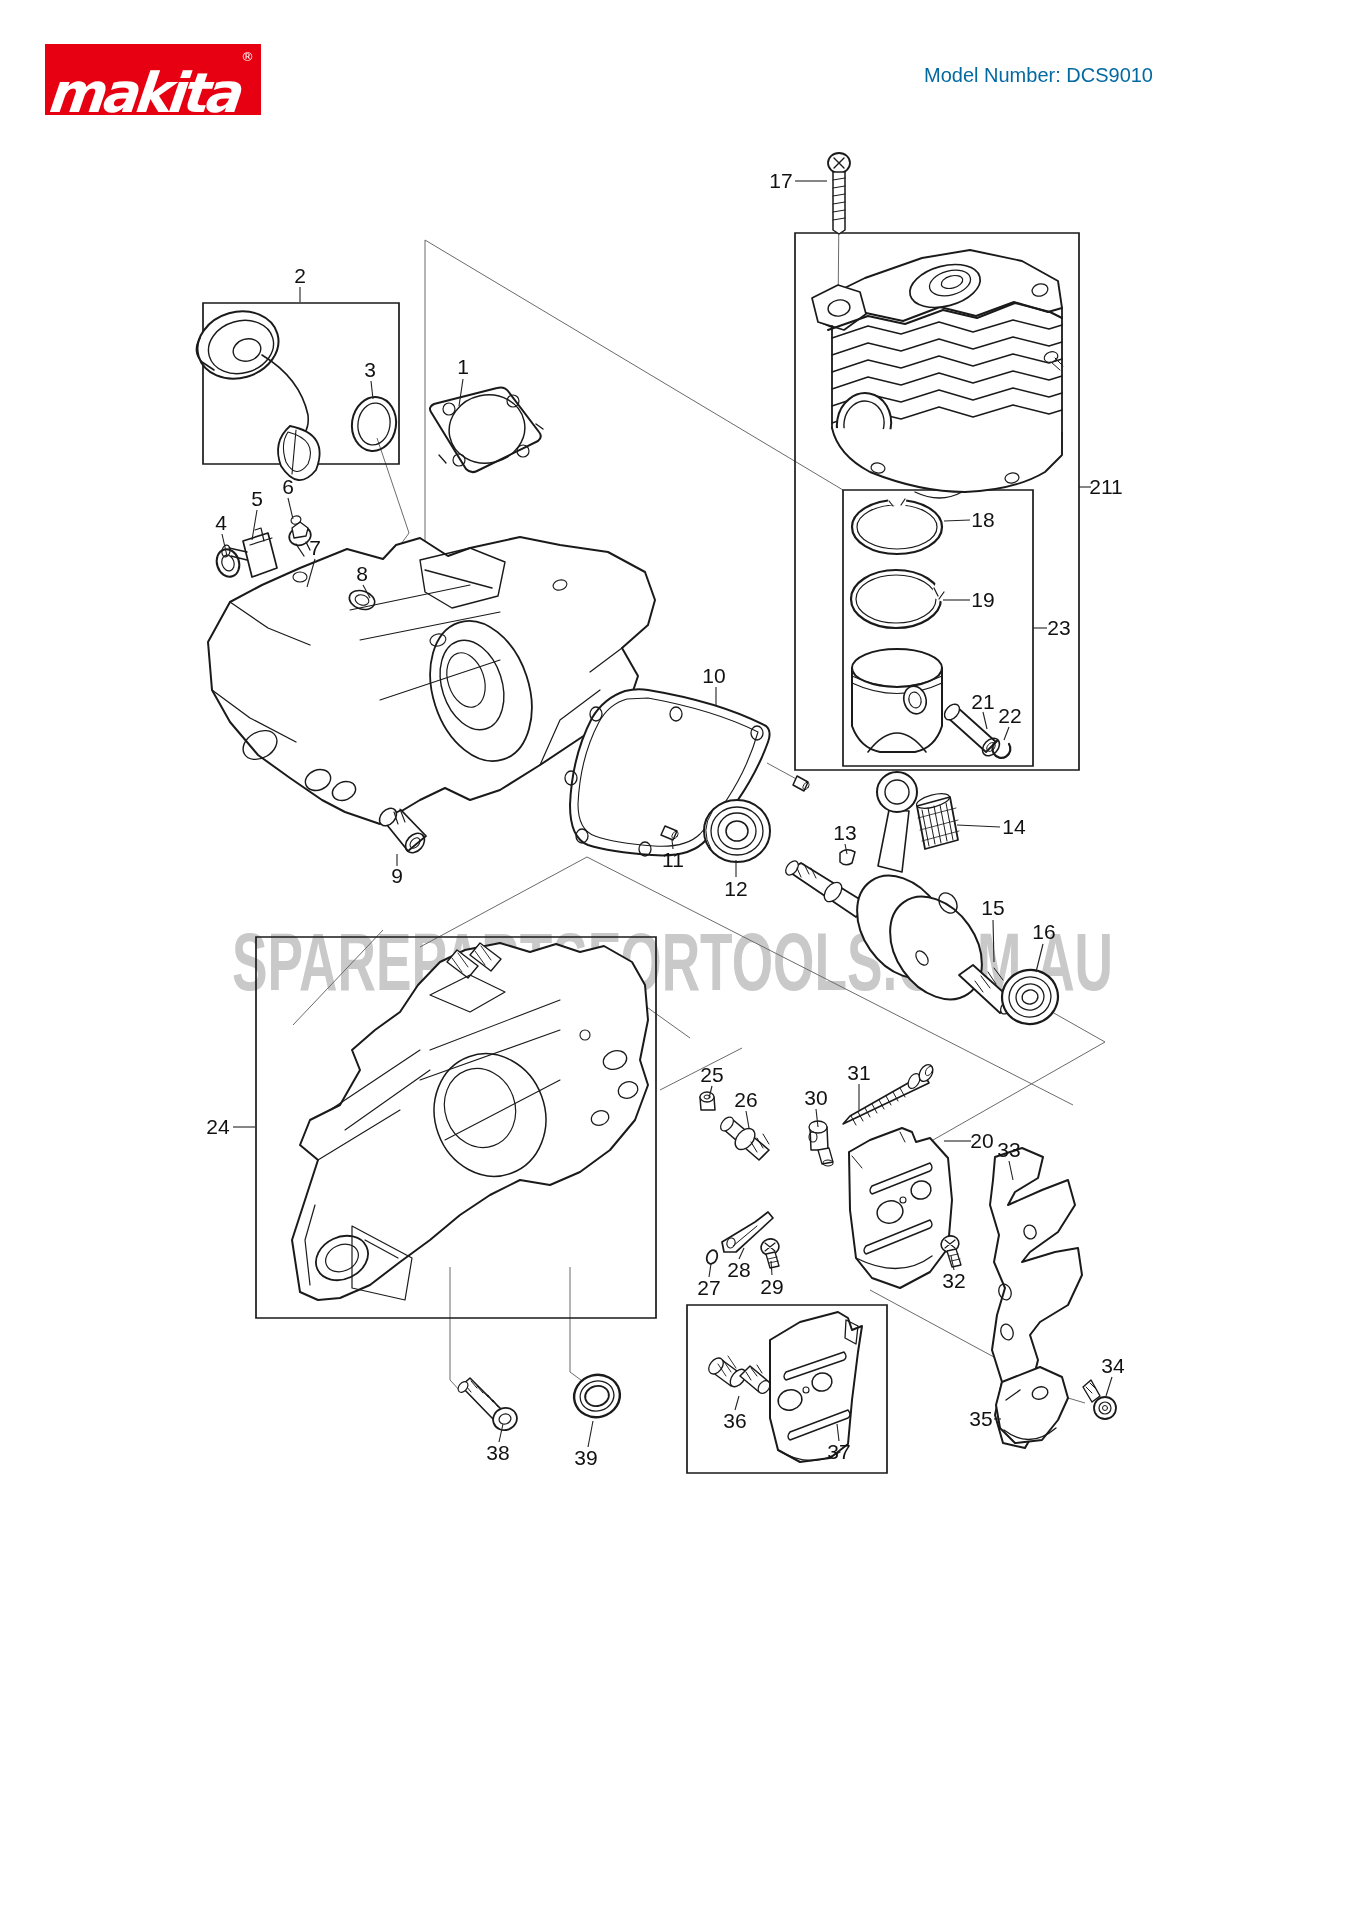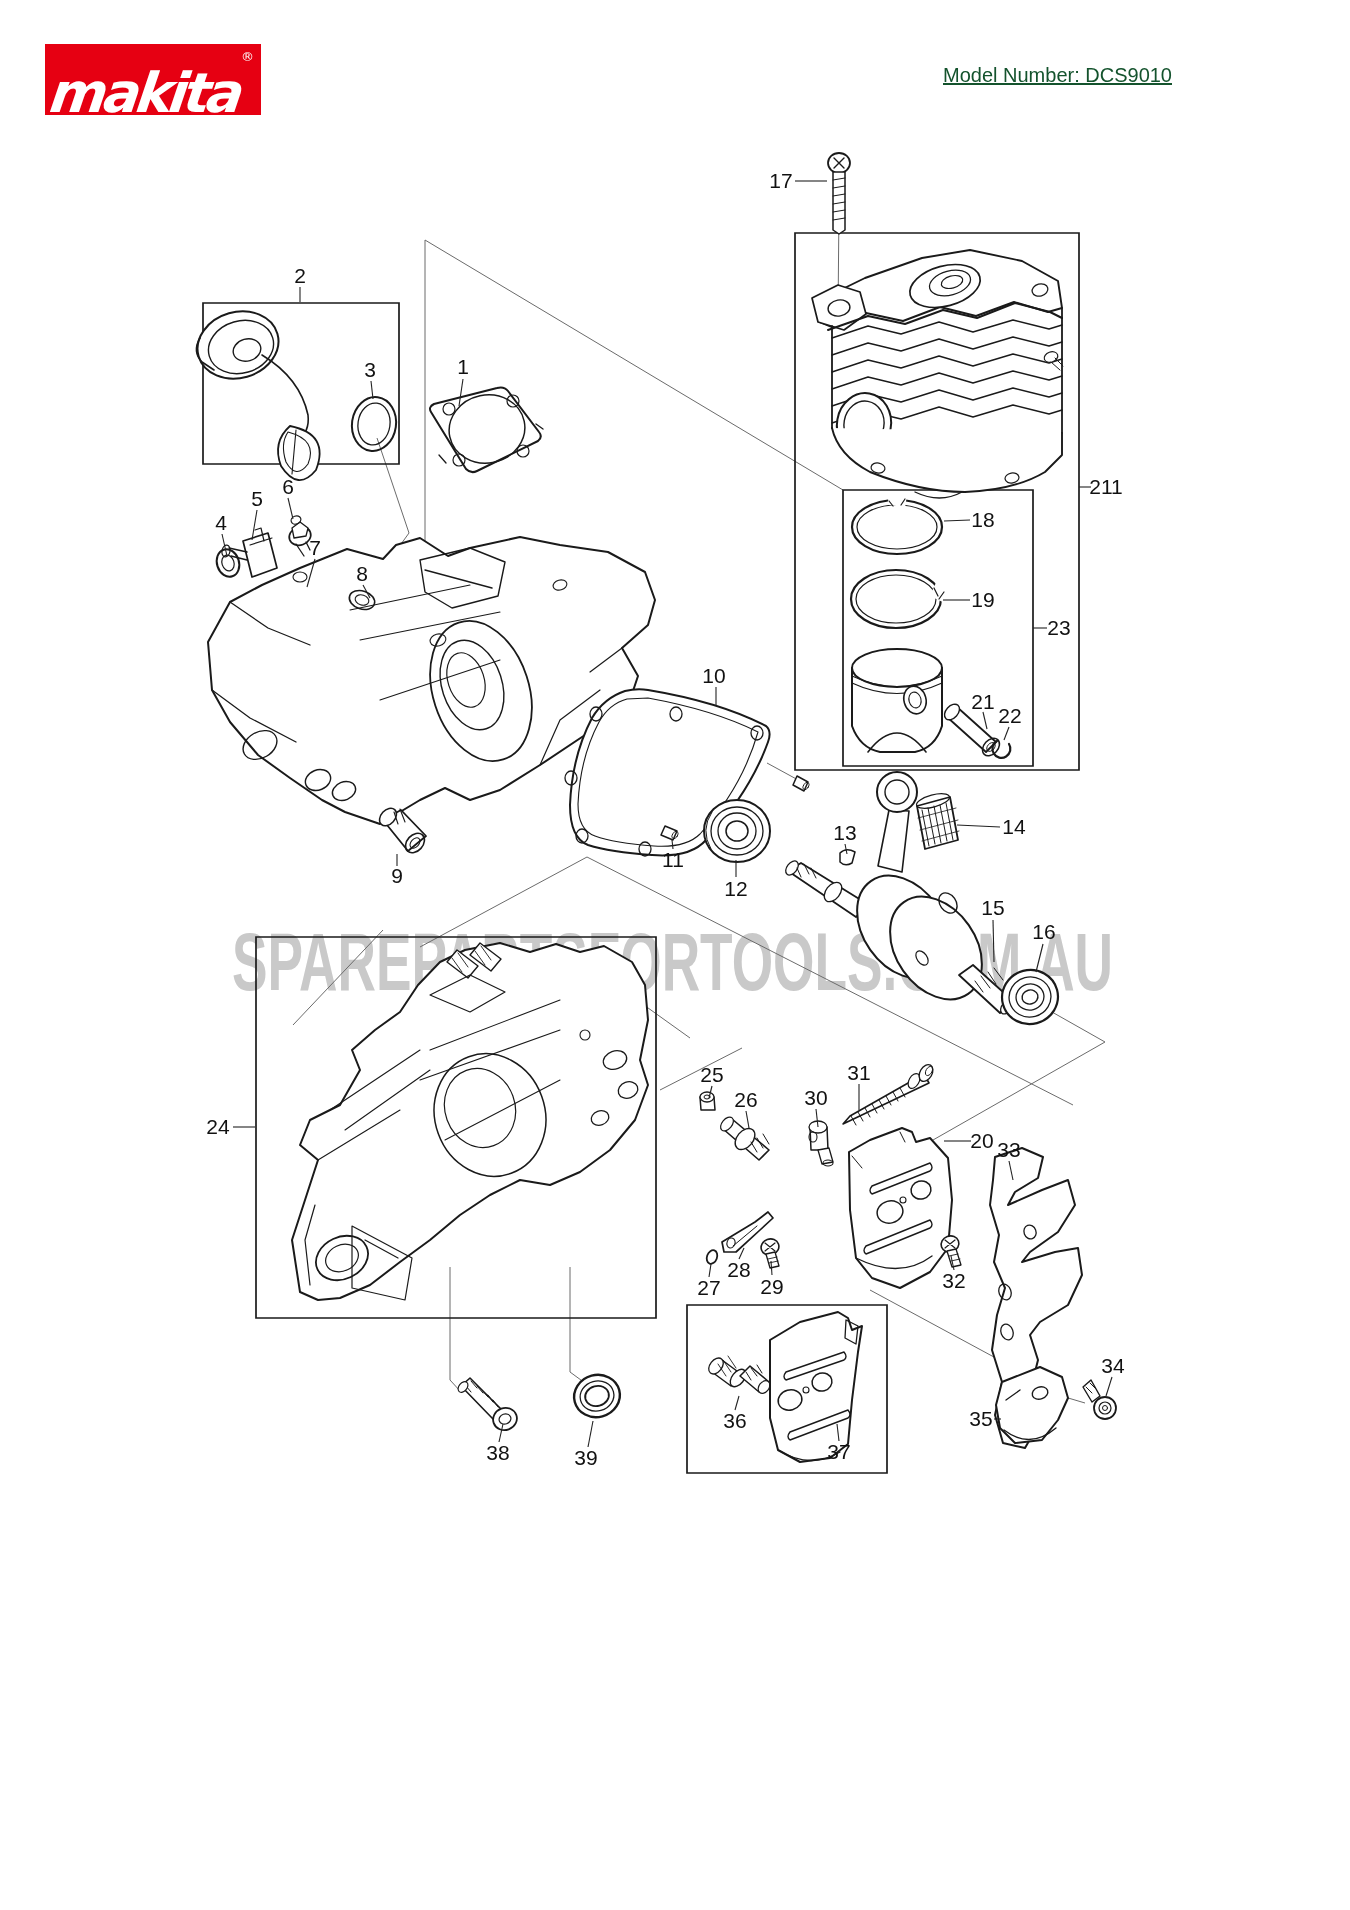--- a/index.html
+++ b/index.html
@@ -5,21 +5,21 @@
   html,body{margin:0;padding:0;background:#fff;}
   body{width:1350px;height:1910px;position:relative;overflow:hidden;
        font-family:"Liberation Sans",sans-serif;}
   .logo{position:absolute;left:45px;top:44px;width:216px;height:71px;
         background:#e60012;overflow:hidden;}
   .logo-text{position:absolute;left:6px;bottom:-10px;color:#fff;
         font-family:"DejaVu Sans",sans-serif;font-style:italic;font-weight:bold;
         font-size:55px;letter-spacing:-4px;transform:skewX(-8deg);}
   .logo-reg{position:absolute;right:7px;top:5px;color:#fff;font-size:13px;
         font-style:normal;font-family:"DejaVu Sans",sans-serif;}
-  .model{position:absolute;left:943px;top:64px;font-size:20px;color:#14532d;text-decoration:underline;}
+  .model{position:absolute;left:924px;top:64px;font-size:20px;color:#0369a1;}
   svg{position:absolute;left:0;top:0;}
   svg *{vector-effect:non-scaling-stroke;}
   .ln{stroke:#1a1a1a;fill:none;stroke-linecap:round;stroke-linejoin:round;}
   .fw{fill:#fff;stroke:#1a1a1a;stroke-linecap:round;stroke-linejoin:round;}
   .cons{stroke:#6b6b6b;stroke-width:1;fill:none;}
   .lead{stroke:#222;stroke-width:1.1;fill:none;}
   .gbox{fill:none;stroke:#1a1a1a;stroke-width:1.7;}
   .plabel{font:21px "Liberation Sans",sans-serif;fill:#111;
           text-anchor:middle;}
   .wm{font-family:"Liberation Sans",sans-serif;font-weight:bold;

